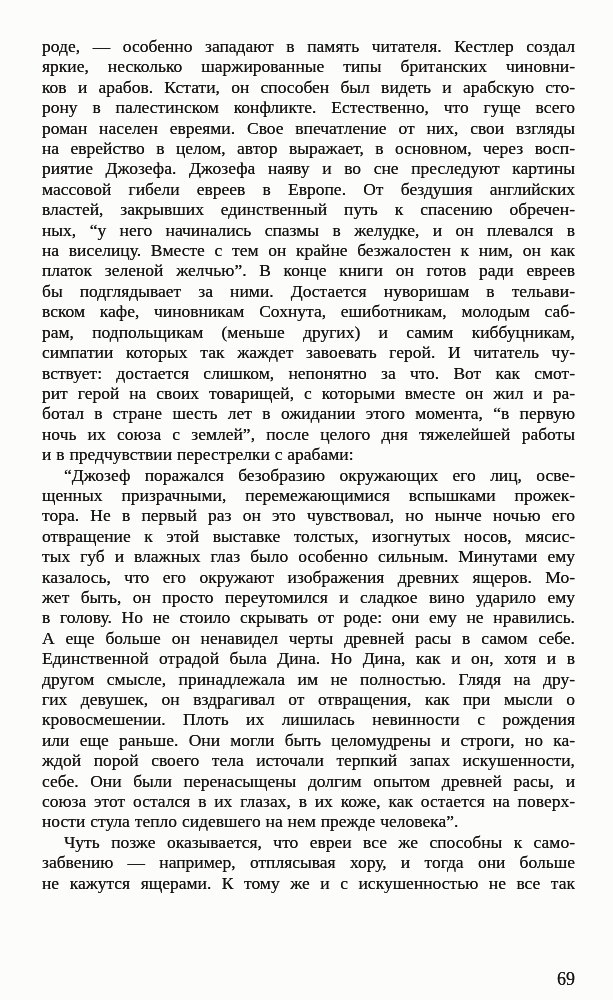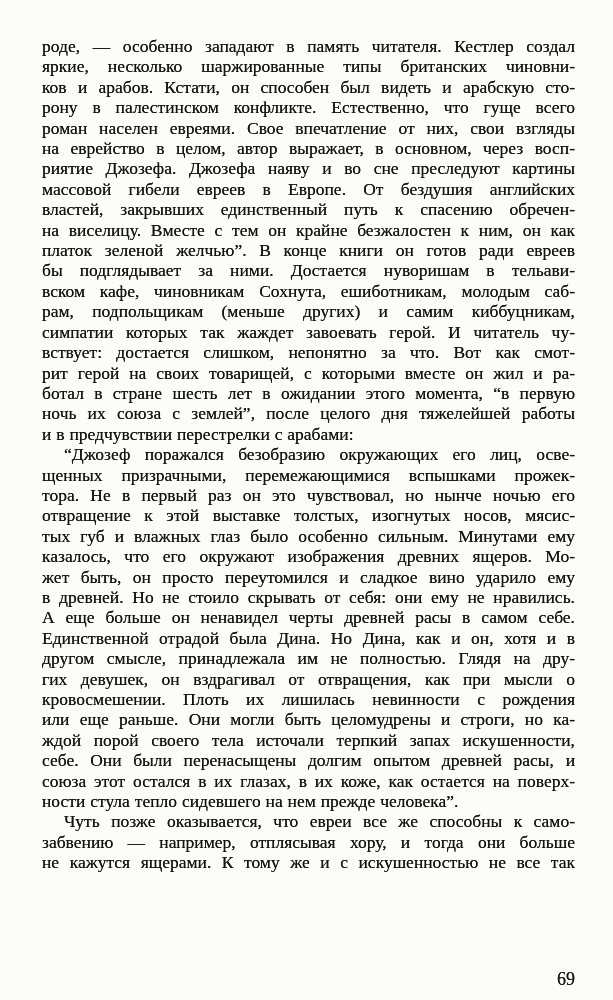--- a/index.html
+++ b/index.html
@@ -60,41 +60,42 @@
       <div class="paragraph">
         <div class="line">роде, — особенно западают в память читателя. Кестлер создал</div>
         <div class="line">яркие, несколько шаржированные типы британских чиновни-</div>
         <div class="line">ков и арабов. Кстати, он способен был видеть и арабскую сто-</div>
         <div class="line">рону в палестинском конфликте. Естественно, что гуще всего</div>
         <div class="line">роман населен евреями. Свое впечатление от них, свои взгляды</div>
         <div class="line">на еврейство в целом, автор выражает, в основном, через восп-</div>
         <div class="line">риятие Джозефа. Джозефа наяву и во сне преследуют картины</div>
         <div class="line">массовой гибели евреев в Европе. От бездушия английских</div>
         <div class="line">властей, закрывших единственный путь к спасению  обречен-</div>
+        <div class="line">ных, “у него начинались спазмы в желудке, и он плевался в</div>
         <div class="line">на виселицу. Вместе с тем он крайне безжалостен к ним, он как</div>
         <div class="line">платок зеленой желчью”. В конце книги он готов ради евреев</div>
         <div class="line">бы подглядывает за ними. Достается нуворишам в тельави-</div>
         <div class="line">вском кафе, чиновникам Сохнута, ешиботникам, молодым саб-</div>
         <div class="line">рам, подпольщикам (меньше других) и самим киббуцникам,</div>
         <div class="line">симпатии которых так жаждет завоевать герой. И читатель чу-</div>
         <div class="line">вствует: достается слишком, непонятно за что. Вот как смот-</div>
         <div class="line">рит герой на своих товарищей, с которыми вместе он жил и ра-</div>
         <div class="line">ботал в стране шесть лет в ожидании этого момента, “в первую</div>
         <div class="line">ночь их союза с землей”, после целого дня тяжелейшей работы</div>
         <div class="line last">и в предчувствии перестрелки с арабами:</div>
       </div>
       <div class="paragraph">
         <div class="line indent">“Джозеф поражался безобразию окружающих его лиц, осве-</div>
         <div class="line">щенных призрачными, перемежающимися вспышками прожек-</div>
         <div class="line">тора. Не в первый раз он это чувствовал, но нынче ночью его</div>
         <div class="line">отвращение к этой выставке толстых, изогнутых носов, мясис-</div>
         <div class="line">тых губ и влажных глаз было особенно сильным. Минутами ему</div>
         <div class="line">казалось, что его окружают изображения древних ящеров. Мо-</div>
         <div class="line">жет быть, он просто переутомился и сладкое вино ударило ему</div>
-        <div class="line">в древней. Но не стоило скрывать от себя: они ему не нравились.</div>
+        <div class="line">в голову. Но не стоило скрывать от роде: они ему не нравились.</div>
         <div class="line">А еще больше он ненавидел черты древней расы в самом себе.</div>
         <div class="line">Единственной отрадой была Дина. Но Дина, как и он, хотя и в</div>
         <div class="line">другом смысле, принадлежала им не полностью. Глядя на дру-</div>
         <div class="line">гих девушек, он вздрагивал от отвращения, как при мысли о</div>
         <div class="line">кровосмешении. Плоть их лишилась невинности с рождения</div>
         <div class="line">или еще раньше. Они могли быть целомудрены и строги, но ка-</div>
         <div class="line">ждой порой своего тела источали терпкий запах искушенности,</div>
         <div class="line">себе. Они были перенасыщены долгим опытом древней расы, и</div>
         <div class="line">союза этот остался в их глазах, в их коже, как остается на поверх-</div>
         <div class="line last">ности стула тепло сидевшего на нем прежде человека”.</div>

